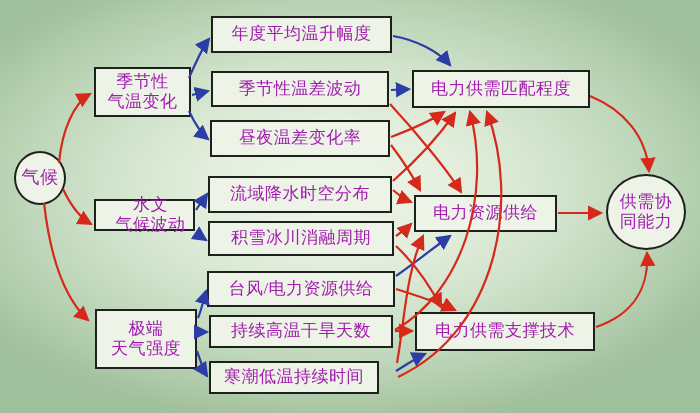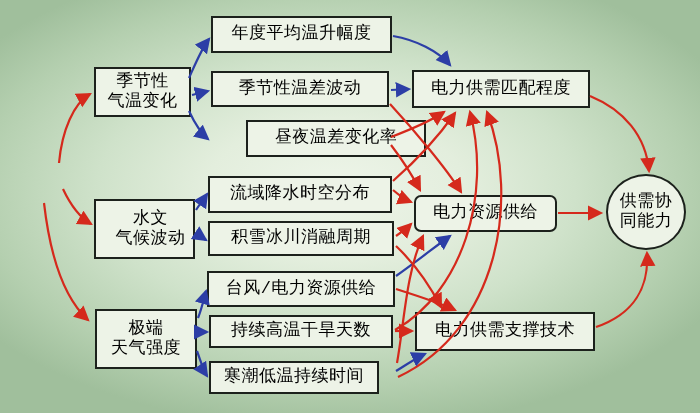--- a/index.html
+++ b/index.html
@@ -10,59 +10,60 @@
     overflow:hidden;
     background:
       radial-gradient(ellipse 62% 58% at 48% 46%,
         #eef5e9 0%, #e3eedd 30%, #cfe2ca 55%, #b4cfaf 82%, #a0bf9c 100%);
   }
   .node{
     position:absolute;
     display:flex;align-items:center;justify-content:center;
     background:#edf3e7;
     border:2px solid #1c211c;
-    color:#000000;
-    font-family:Liberation Mono, monospace;
+    color:#a21caf;
+    font-family:Liberation Serif, serif;
     font-size:17px;
     line-height:1.18;
     text-align:center;
     white-space:pre-line;
     letter-spacing:0.5px;
     box-sizing:border-box;
   }
   .ellipse{border-radius:50%;}
   #edge-layer{
     position:absolute;left:0;top:0;width:700px;height:413px;
     pointer-events:none;
   }
 </style>
 </head>
 <body>
 
 <div id="stage">
 
+  <div class="node ellipse" style="left:14px;top:151px;width:52px;height:54px;font-size:18px;">气候</div>
 
   <div class="node" style="left:94px;top:67px;width:97px;height:50px;">季节性
 气温变化</div>
-  <div class="node" style="left:94px;top:199px;width:101px;height:60px;padding-left:12px;">水文
+  <div class="node" style="left:94px;top:199px;width:101px;height:32px;padding-left:12px;">水文
 气候波动</div>
   <div class="node" style="left:95px;top:309px;width:102px;height:60px;">极端
 天气强度</div>
 
   <div class="node" style="left:211px;top:16px;width:181px;height:37px;">年度平均温升幅度</div>
   <div class="node" style="left:211px;top:71px;width:178px;height:36px;">季节性温差波动</div>
-  <div class="node" style="left:210px;top:120px;width:180px;height:37px;margin-left:36px;">昼夜温差变化率</div>
+  <div class="node" style="left:210px;top:120px;width:180px;height:37px;">昼夜温差变化率</div>
   <div class="node" style="left:208px;top:176px;width:184px;height:37px;">流域降水时空分布</div>
   <div class="node" style="left:208px;top:221px;width:186px;height:35px;">积雪冰川消融周期</div>
   <div class="node" style="left:207px;top:271px;width:188px;height:36px;">台风/电力资源供给</div>
   <div class="node" style="left:209px;top:315px;width:184px;height:33px;">持续高温干旱天数</div>
   <div class="node" style="left:209px;top:361px;width:170px;height:33px;">寒潮低温持续时间</div>
 
   <div class="node" style="left:412px;top:70px;width:178px;height:38px;">电力供需匹配程度</div>
-  <div class="node" style="left:414px;top:195px;width:143px;height:37px;border-radius:7px;">电力资源供给</div>
+  <div class="node" style="left:414px;top:195px;width:143px;height:37px;">电力资源供给</div>
   <div class="node" style="left:415px;top:312px;width:180px;height:39px;">电力供需支撑技术</div>
 
   <div class="node ellipse" style="left:606px;top:174px;width:80px;height:76px;">供需协
 同能力</div>
 
   <svg id="edge-layer" viewBox="0 0 700 413">
     <defs>
       <marker id="arr-red" markerWidth="8" markerHeight="8" refX="6" refY="3.5" orient="auto" markerUnits="strokeWidth">
         <path d="M0,0 L7,3.5 L0,7 Z" fill="#d5291c"></path>
       </marker>

